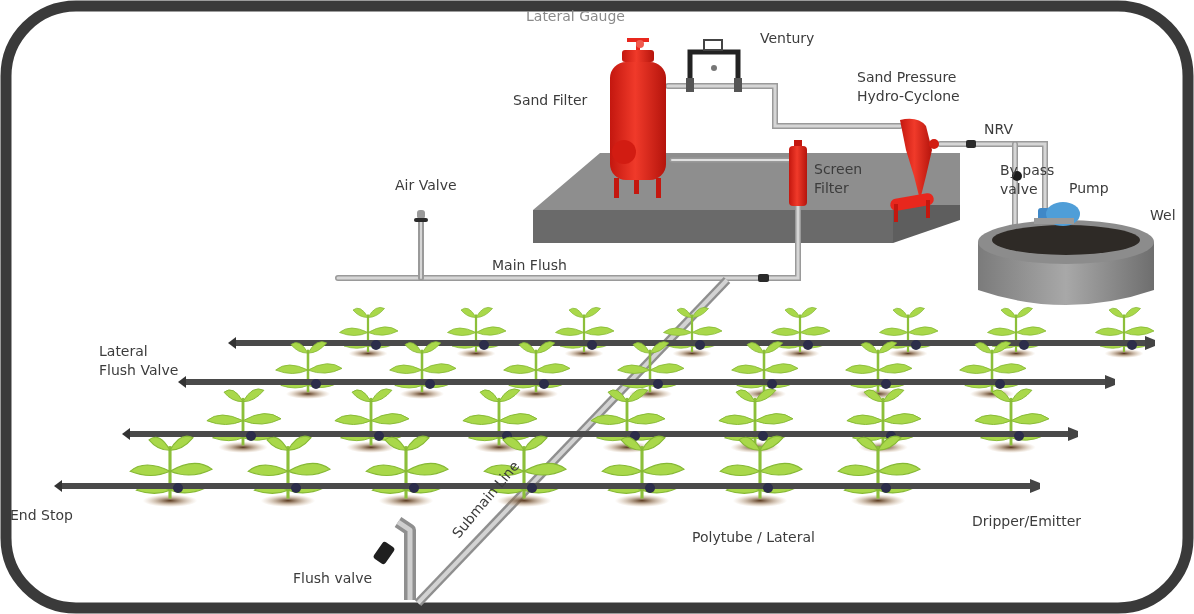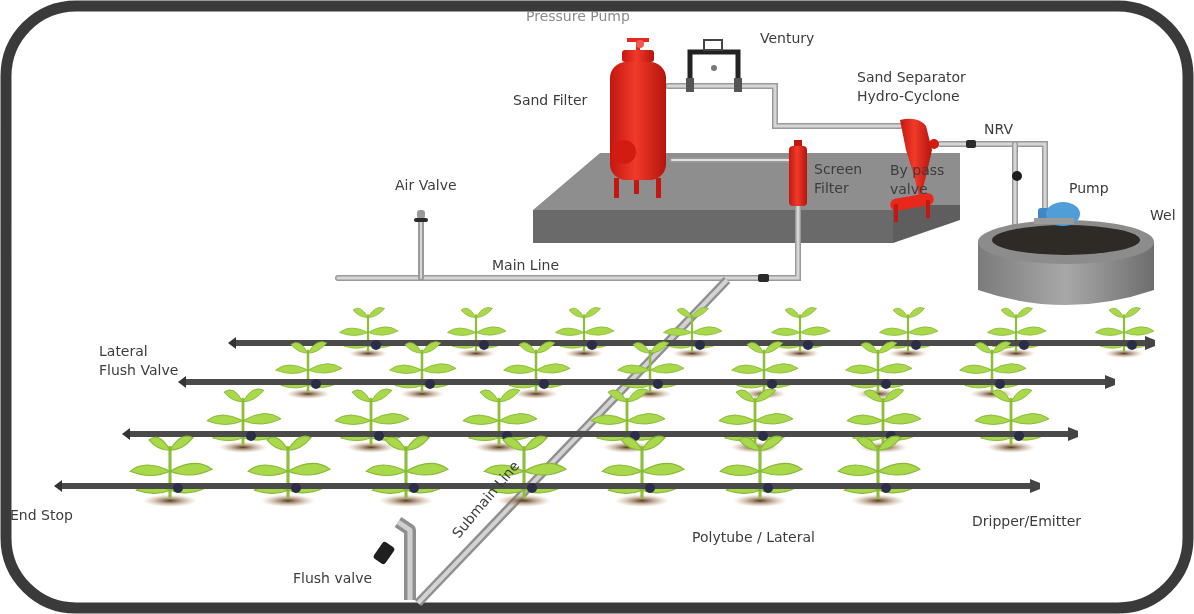--- a/index.html
+++ b/index.html
@@ -457,33 +457,33 @@
         <circle cx="296" cy="488" r="5" fill="#2c2d4a"></circle>
         <circle cx="414" cy="488" r="5" fill="#2c2d4a"></circle>
         <circle cx="532" cy="488" r="5" fill="#2c2d4a"></circle>
         <circle cx="650" cy="488" r="5" fill="#2c2d4a"></circle>
         <circle cx="768" cy="488" r="5" fill="#2c2d4a"></circle>
         <circle cx="886" cy="488" r="5" fill="#2c2d4a"></circle>
       </g>
     </g>
 </svg>
 
-<div class="lbl" style="left:526px; top:7px; color:#8a8a8a;">Pressure Pump</div>
+<div class="lbl" style="left:526px; top:7px; color:#8a8a8a;">Lateral Gauge</div>
 <div class="lbl" style="left:760px; top:29px;">Ventury</div>
 <div class="lbl" style="left:513px; top:91px;">Sand Filter</div>
-<div class="lbl lbl2" style="left:857px; top:68px;">Sand Separator
+<div class="lbl lbl2" style="left:857px; top:68px;">Sand Pressure
 Hydro-Cyclone</div>
 <div class="lbl" style="left:960px; top:120px;margin-left:24px;">NRV</div>
-<div class="lbl lbl2" style="left:890px; top:161px;">By pass
+<div class="lbl lbl2" style="left:1000px; top:161px;">By pass
 valve</div>
 <div class="lbl" style="left:1069px; top:179px;">Pump</div>
 <div class="lbl" style="left:1150px; top:206px;">Wel</div>
 <div class="lbl lbl2" style="left:814px; top:160px;">Screen
 Filter</div>
 <div class="lbl" style="left:395px; top:176px;">Air Valve</div>
-<div class="lbl" style="left:492px; top:256px;">Main Line</div>
+<div class="lbl" style="left:492px; top:256px;">Main Flush</div>
 <div class="lbl lbl2" style="left:99px; top:342px;">Lateral
 Flush Valve</div>
 <div class="lbl" style="left:10px; top:506px;">End Stop</div>
 <div class="lbl" style="left:293px; top:569px;text-align:center;">Flush valve</div>
 <div class="lbl" style="left:448px; top:530px; transform:rotate(-50deg); transform-origin:left top;">Submain Line</div>
 <div class="lbl" style="left:692px; top:528px;">Polytube / Lateral</div>
 <div class="lbl" style="left:972px; top:512px;">Dripper/Emitter</div>
 
 </body></html>

